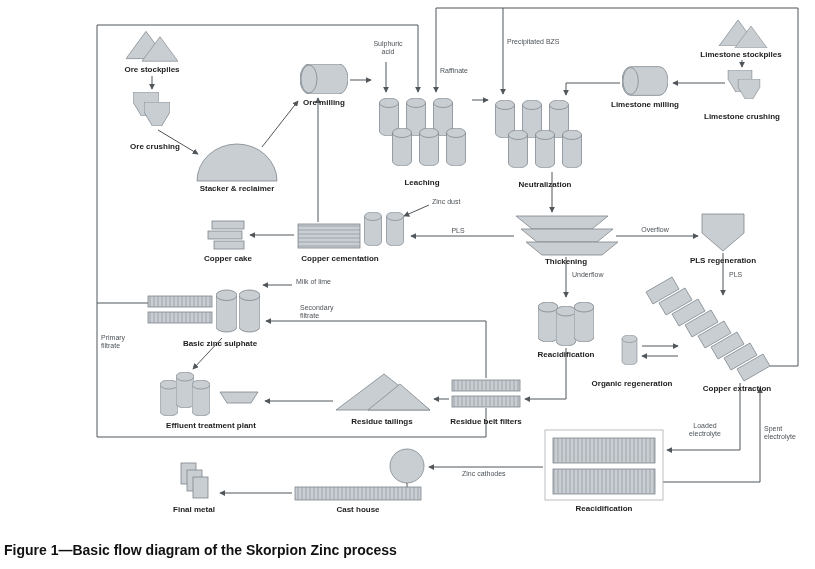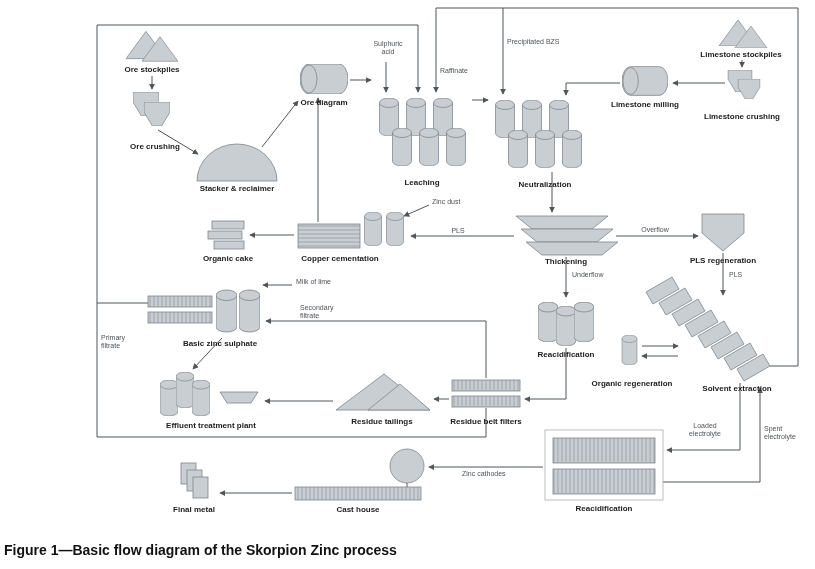--- a/index.html
+++ b/index.html
@@ -213,34 +213,34 @@
   <g>
     <rect class="shape" x="181" y="463" width="15" height="21"></rect>
     <rect class="shape" x="187" y="470" width="15" height="21"></rect>
     <rect class="shape" x="193" y="477" width="15" height="21"></rect>
   </g>
 </svg>
 
 <div class="lbl node c" style="left:152px;top:65px">Ore stockpiles</div>
 <div class="lbl node c" style="left:155px;top:142px">Ore crushing</div>
 <div class="lbl node c" style="left:237px;top:184px">Stacker &amp; reclaimer</div>
-<div class="lbl node c" style="left:324px;top:98px">Ore diagram</div>
+<div class="lbl node c" style="left:324px;top:98px">Ore milling</div>
 <div class="lbl node c" style="left:422px;top:178px">Leaching</div>
 <div class="lbl node c" style="left:545px;top:180px">Neutralization</div>
 <div class="lbl node c" style="left:741px;top:50px">Limestone stockpiles</div>
 <div class="lbl node c" style="left:742px;top:112px">Limestone crushing</div>
 <div class="lbl node c" style="left:645px;top:100px">Limestone milling</div>
-<div class="lbl node c" style="left:228px;top:254px">Organic cake</div>
+<div class="lbl node c" style="left:228px;top:254px">Copper cake</div>
 <div class="lbl node c" style="left:340px;top:254px">Copper cementation</div>
 <div class="lbl node c" style="left:566px;top:257px">Thickening</div>
 <div class="lbl node c" style="left:723px;top:256px">PLS regeneration</div>
 <div class="lbl node c" style="left:220px;top:339px">Basic zinc sulphate</div>
 <div class="lbl node c" style="left:566px;top:350px">Reacidification</div>
 <div class="lbl node c" style="left:632px;top:379px">Organic regeneration</div>
-<div class="lbl node c" style="left:737px;top:384px">Solvent extraction</div>
+<div class="lbl node c" style="left:737px;top:384px">Copper extraction</div>
 <div class="lbl node c" style="left:211px;top:421px">Effluent treatment plant</div>
 <div class="lbl node c" style="left:382px;top:417px">Residue tailings</div>
 <div class="lbl node c" style="left:486px;top:417px">Residue belt filters</div>
 <div class="lbl node c" style="left:604px;top:504px">Reacidification</div>
 <div class="lbl node c" style="left:358px;top:505px">Cast house</div>
 <div class="lbl node c" style="left:194px;top:505px">Final metal</div>
 
 <div class="lbl stream wc" style="left:388px;top:40px;width:40px">Sulphuric acid</div>
 <div class="lbl stream l" style="left:440px;top:67px">Raffinate</div>
 <div class="lbl stream wl" style="left:507px;top:38px;width:54px">Precipitated BZS</div>

